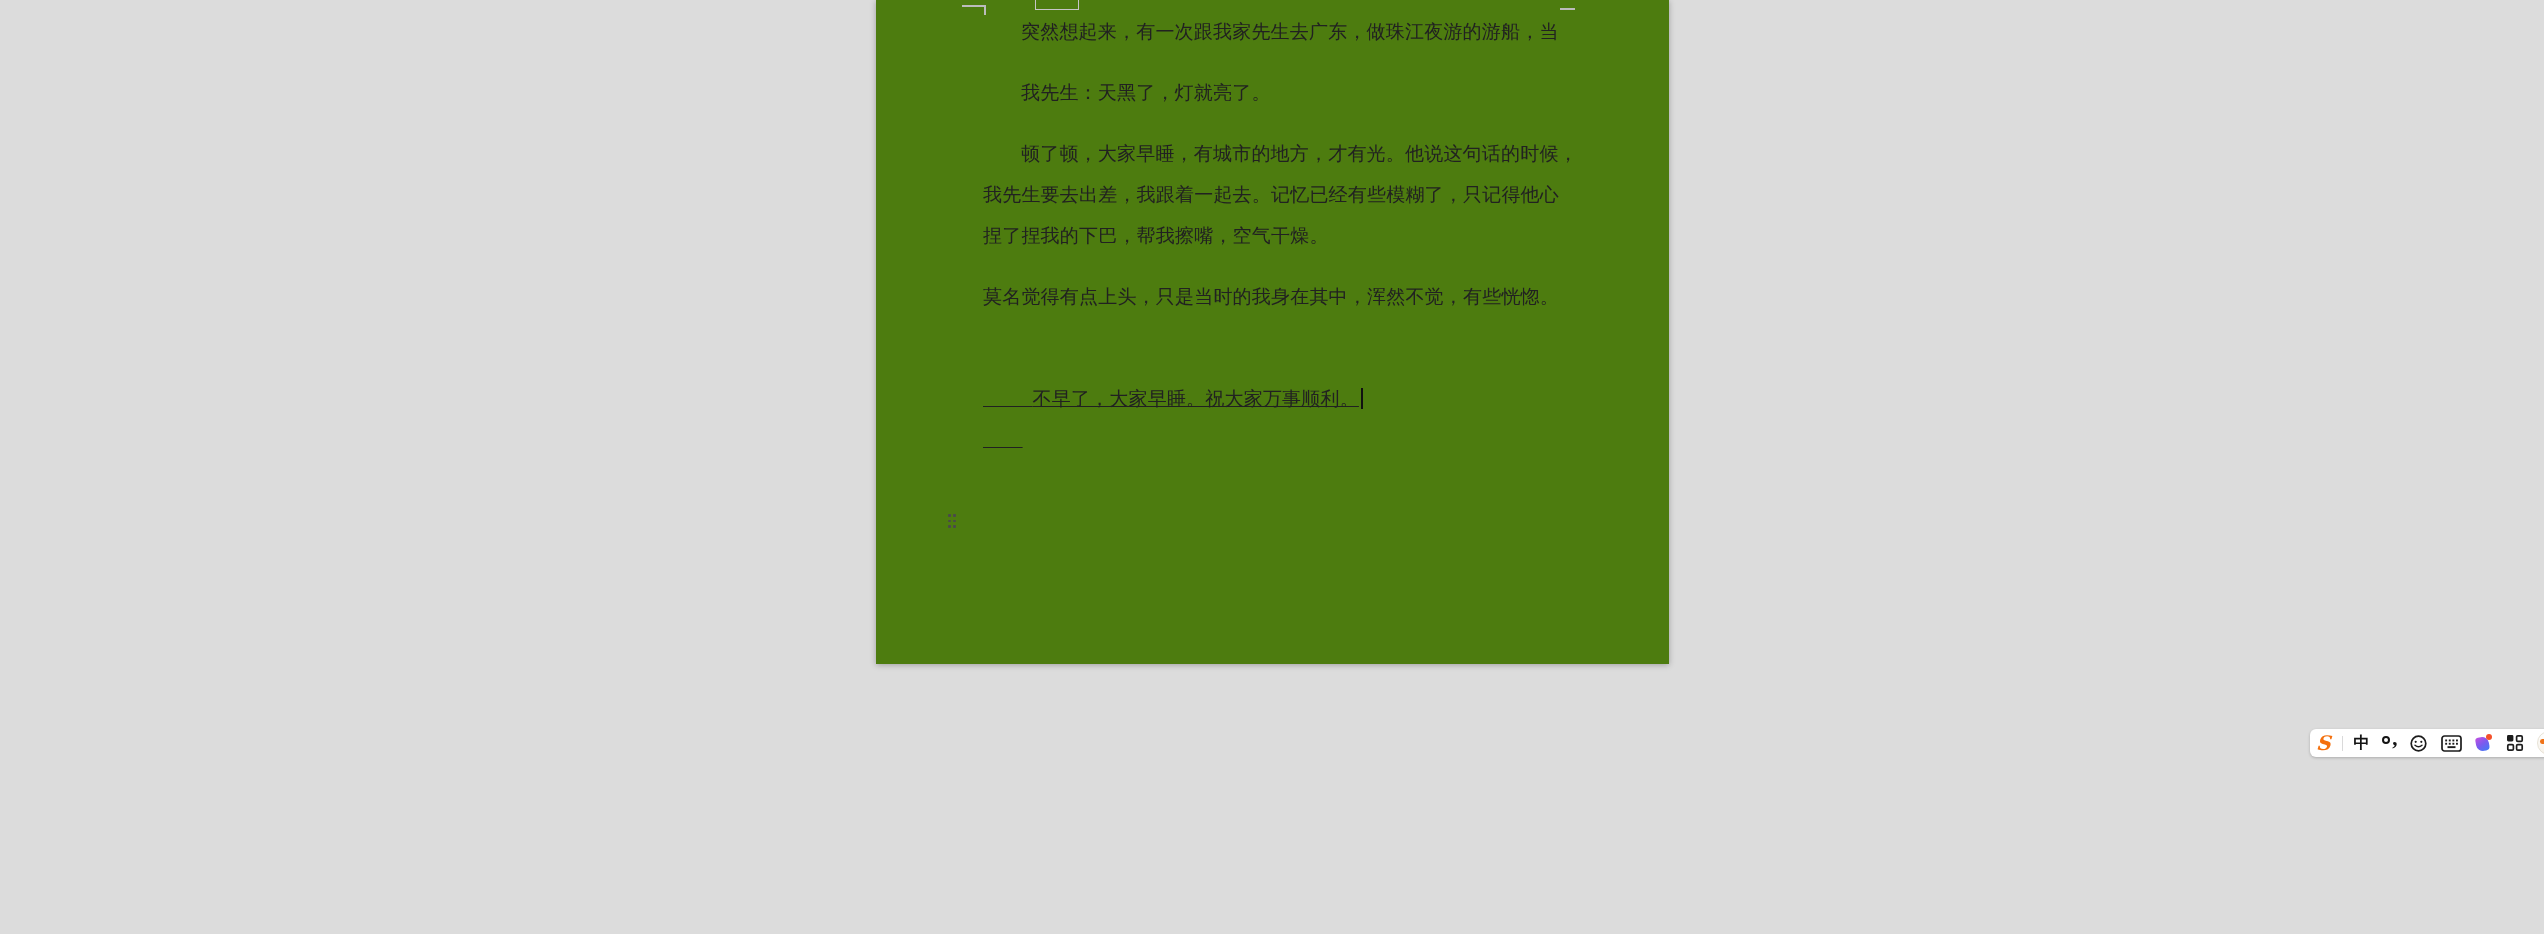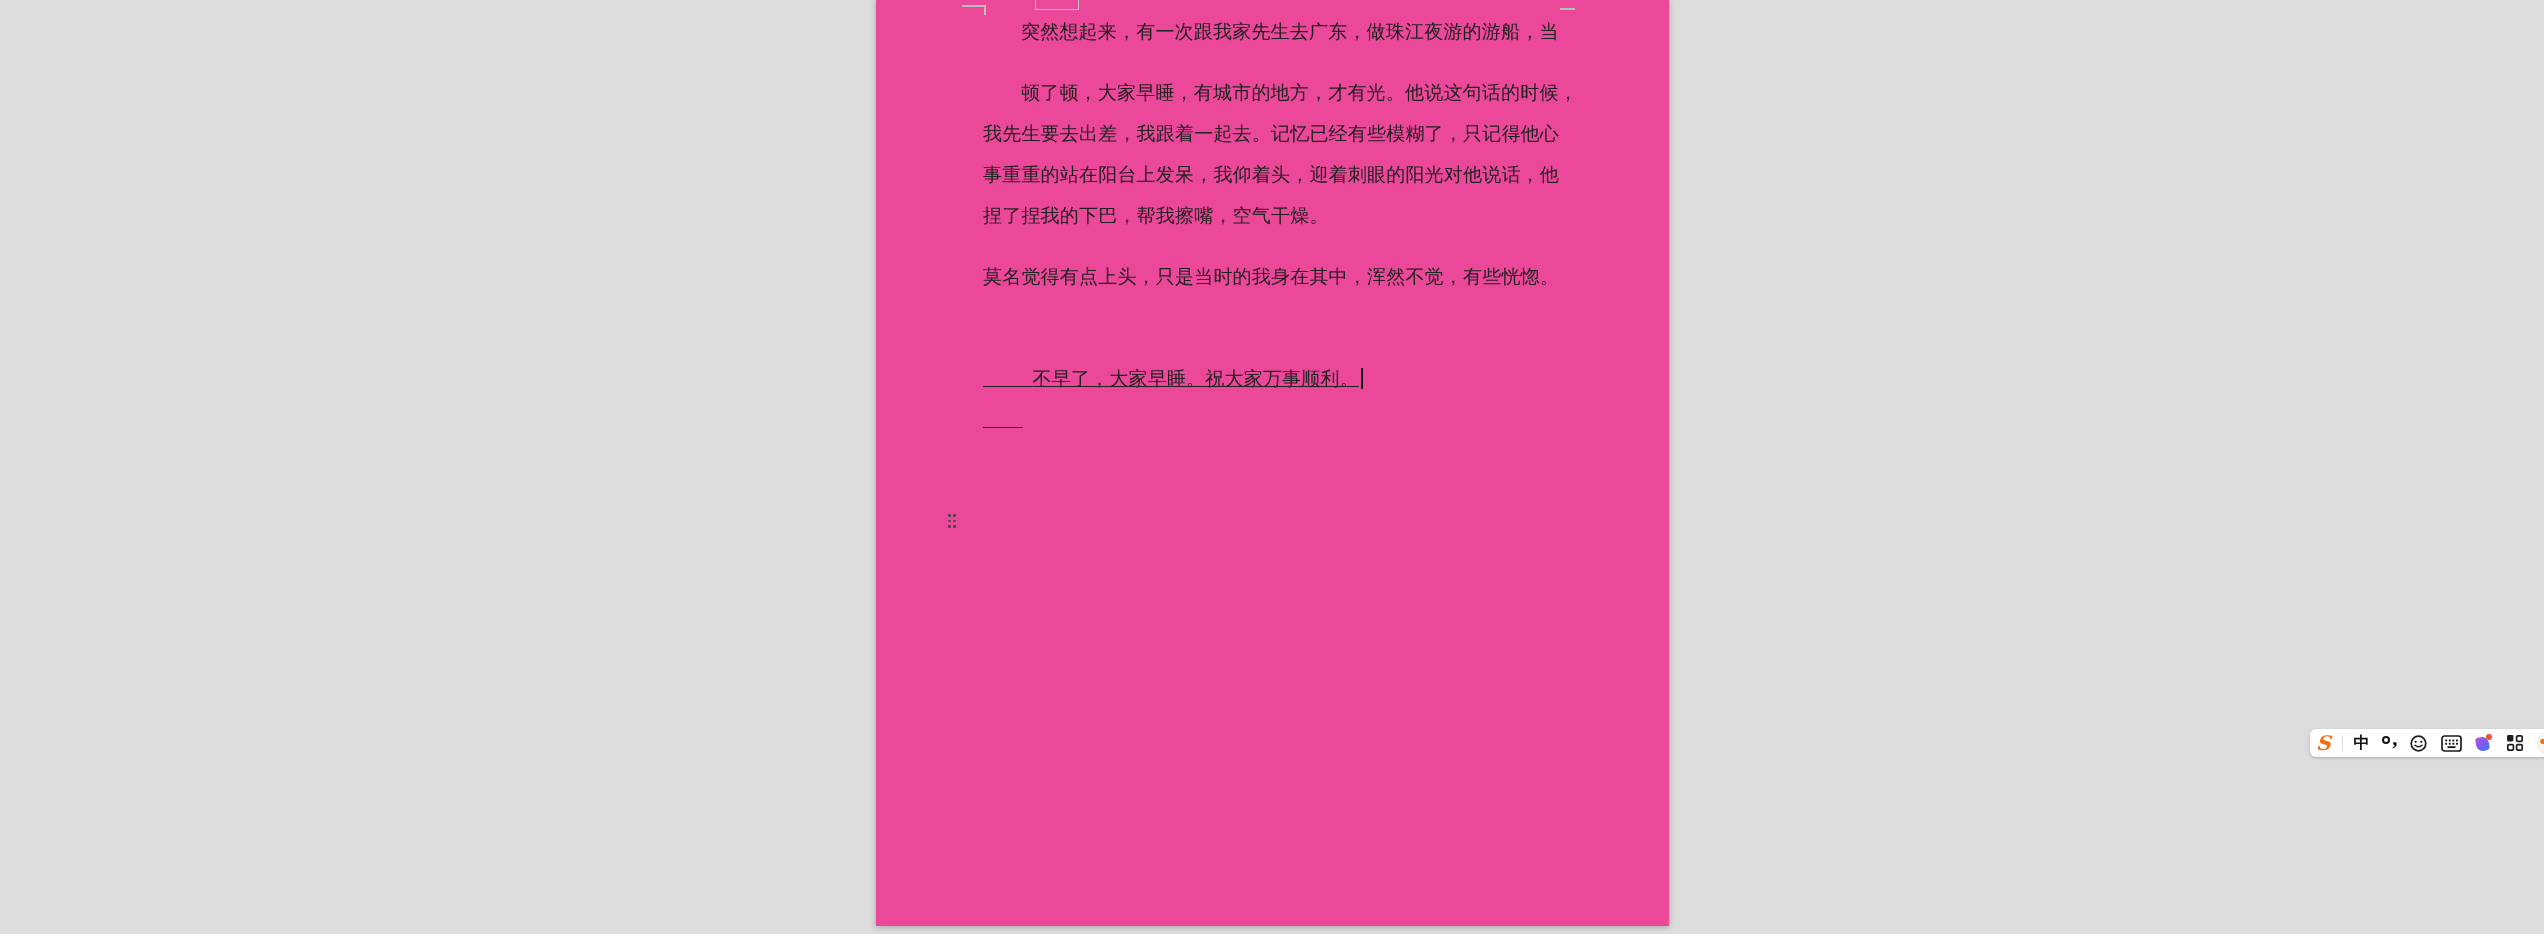--- a/index.html
+++ b/index.html
@@ -10,22 +10,22 @@
     font-family: "Liberation Sans", sans-serif;
   }
   .canvas {
     position: relative;
     width: 2544px; height: 934px;
   }
   
   .page {
     position: absolute;
     left: 876px; top: 0;
-    width: 793px; height: 926px;
-    background: #ec4899;
+    width: 793px; height: 664px;
+    background: #4d7c0f;
     box-shadow: 0 1px 6px rgba(0,0,0,0.28);
   }
   .text-area {
     position: absolute;
     left: 107px; top: 11px;
     width: 580px;
     font-family: "Liberation Serif", "DejaVu Serif", serif;
     font-size: 19px;
     line-height: 41px;
     color: #212121;
@@ -195,23 +195,25 @@
         <i></i>
         <i></i>
         <i></i>
     </div>
 
     <div class="text-area">
       <div class="para">
         <div class="line indent">突然想起来，有一次跟我家先生去广东，做珠江夜游的游船，当</div>
       </div>
       <div class="para">
+        <div class="line indent">我先生：天黑了，灯就亮了。</div>
+      </div>
+      <div class="para">
         <div class="line indent">顿了顿，大家早睡，有城市的地方，才有光。他说这句话的时候，</div>
         <div class="line">我先生要去出差，我跟着一起去。记忆已经有些模糊了，只记得他心</div>
-        <div class="line">事重重的站在阳台上发呆，我仰着头，迎着刺眼的阳光对他说话，他</div>
         <div class="line">捏了捏我的下巴，帮我擦嘴，空气干燥。</div>
       </div>
       <div class="para">
         <div class="line">莫名觉得有点上头，只是当时的我身在其中，浑然不觉，有些恍惚。</div>
       </div>
       <div class="para">
         <div class="line indent">
           <span>不早了，大家早睡。祝大家万事顺利。</span><span class="caret"></span>
         </div>
       </div>

